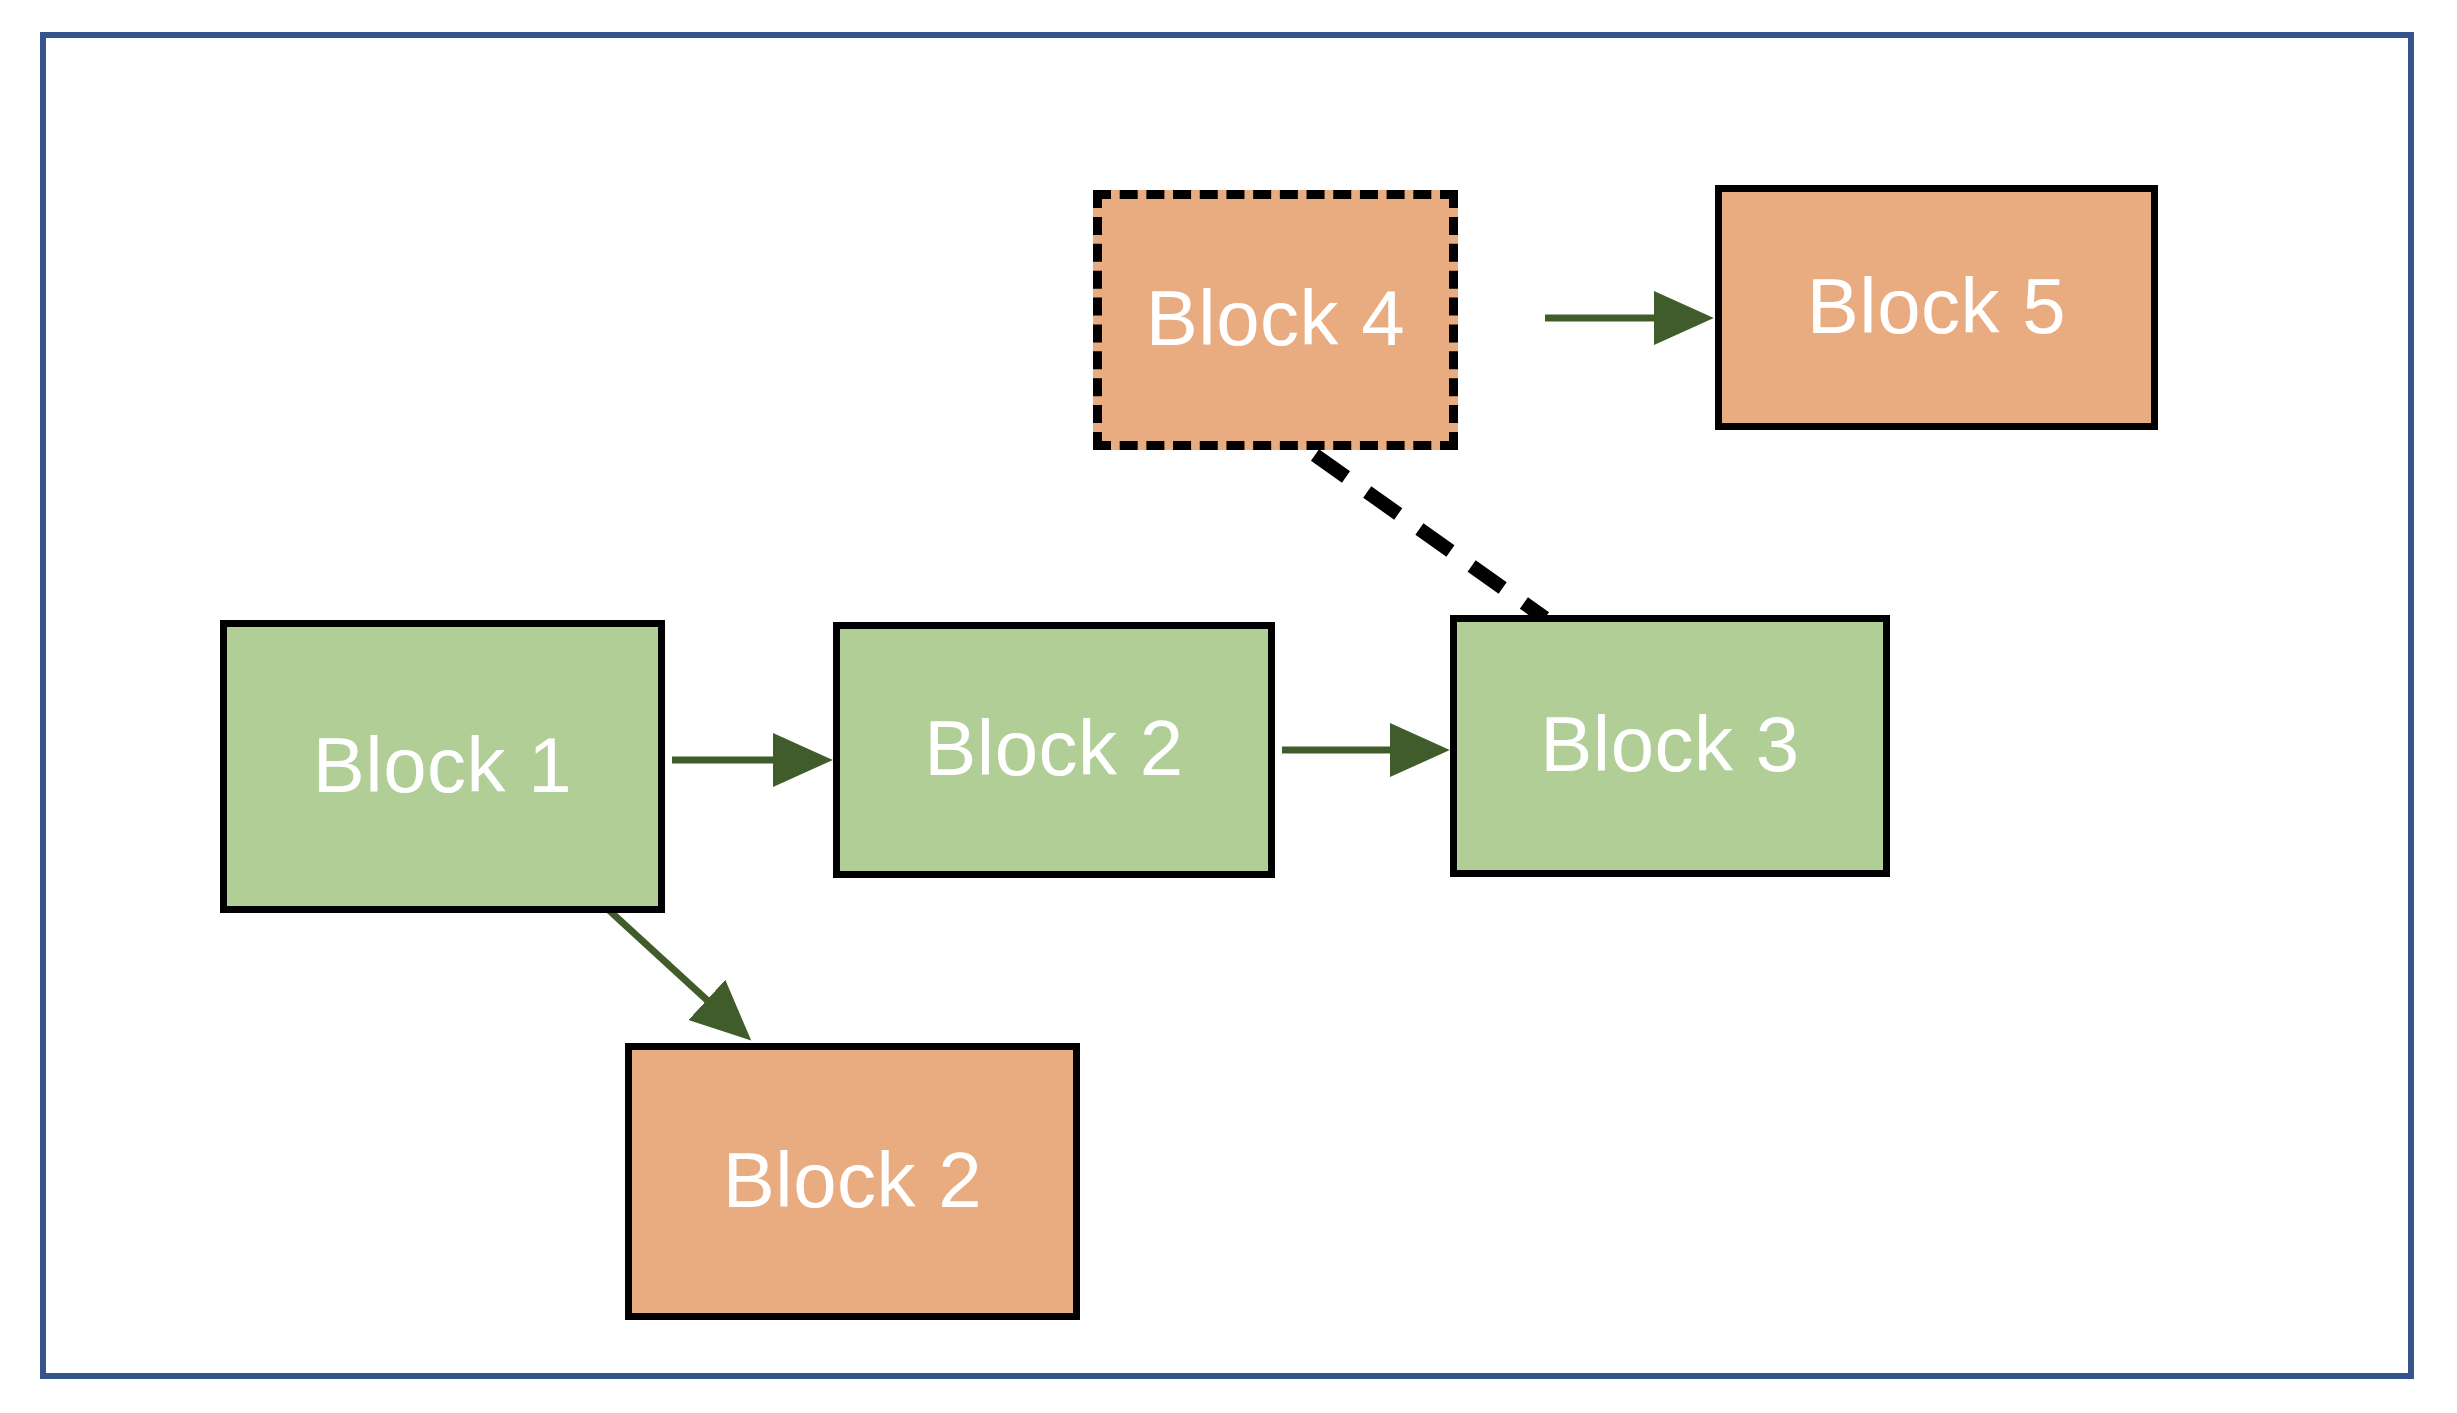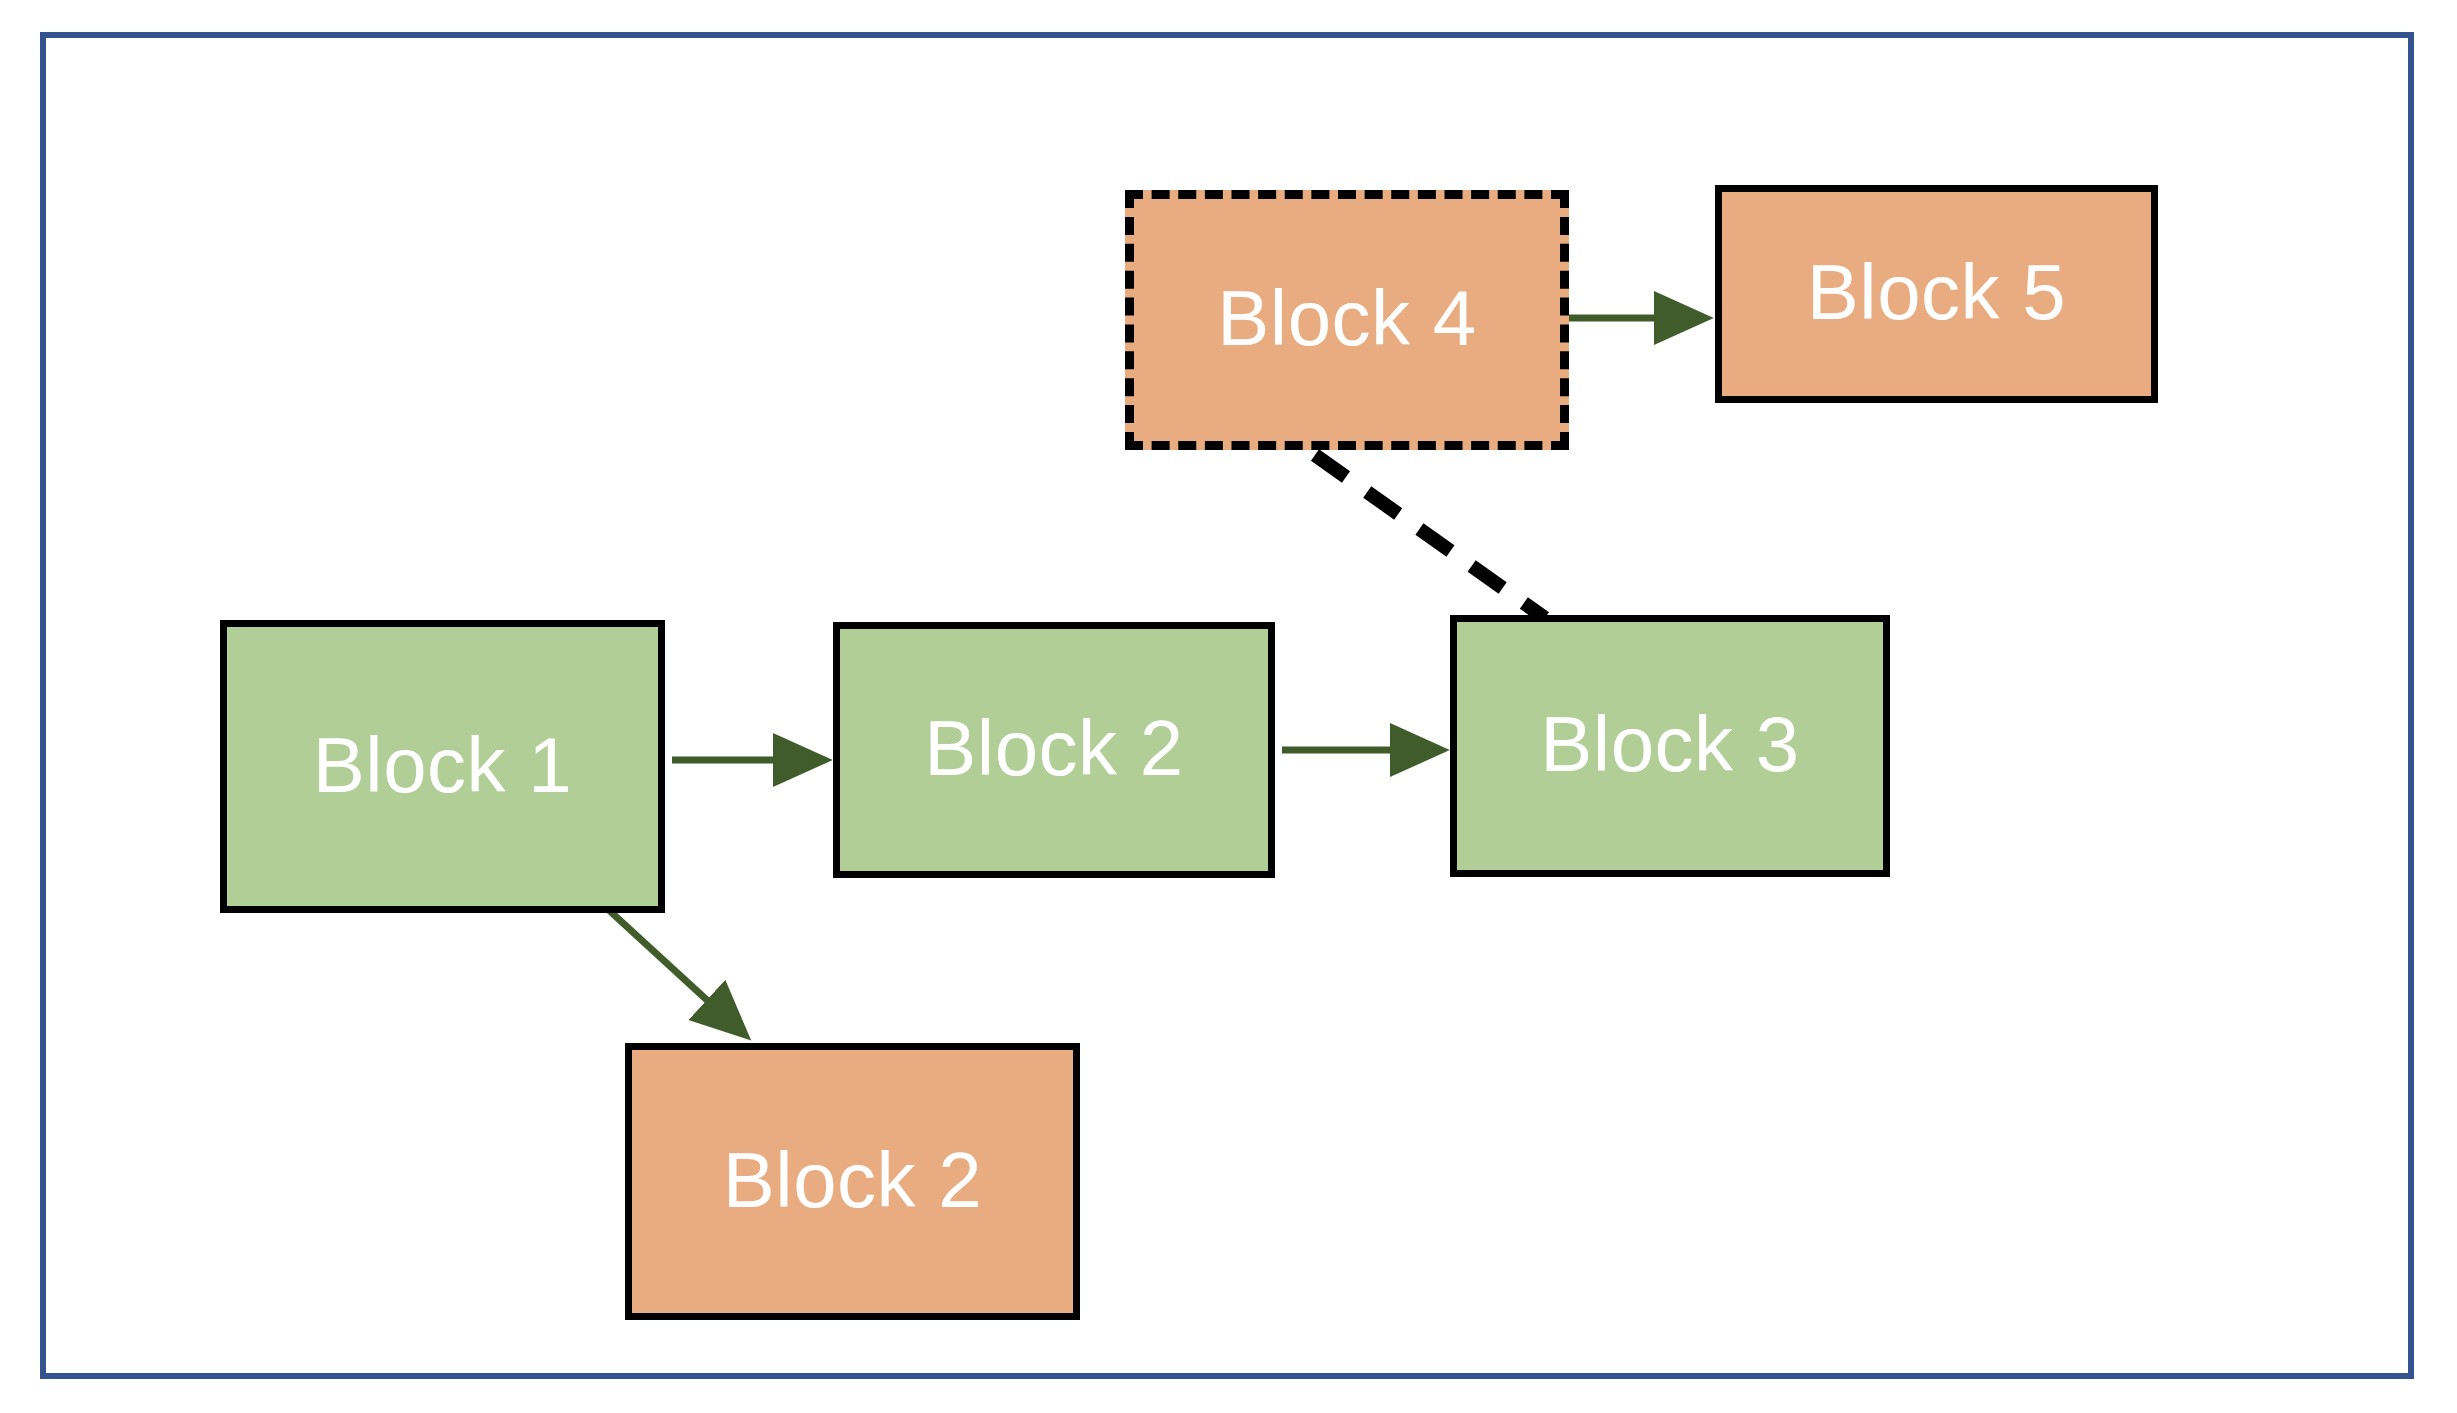--- a/index.html
+++ b/index.html
@@ -95,25 +95,25 @@
 
     <g>
       <line x1="576" y1="880" x2="744" y2="1034" stroke="#3f5c2a" stroke-width="7" marker-end="url(#arrow-green)"></line>
     </g>
 
     <g>
       <line x1="1315" y1="455" x2="1545" y2="618" stroke="#000000" stroke-width="14" stroke-dasharray="38 26" stroke-linecap="butt"></line>
     </g>
   </svg>
 
-  <div class="node node-orange border-dashed" style="left:1093px; top:190px; width:444px; height:260px;margin-left:32px;">
+  <div class="node node-orange border-dashed" style="left:1093px; top:190px; width:365px; height:260px;">
     <span class="node-label">Block 4</span>
   </div>
 
-  <div class="node node-orange border-solid" style="left:1715px; top:185px; width:443px; height:218px;">
+  <div class="node node-orange border-solid" style="left:1715px; top:185px; width:443px; height:245px;">
     <span class="node-label">Block 5</span>
   </div>
 
   <div class="node node-green border-solid" style="left:220px; top:620px; width:445px; height:293px;">
     <span class="node-label">Block 1</span>
   </div>
 
   <div class="node node-green border-solid" style="left:833px; top:622px; width:442px; height:256px;">
     <span class="node-label">Block 2</span>
   </div>

